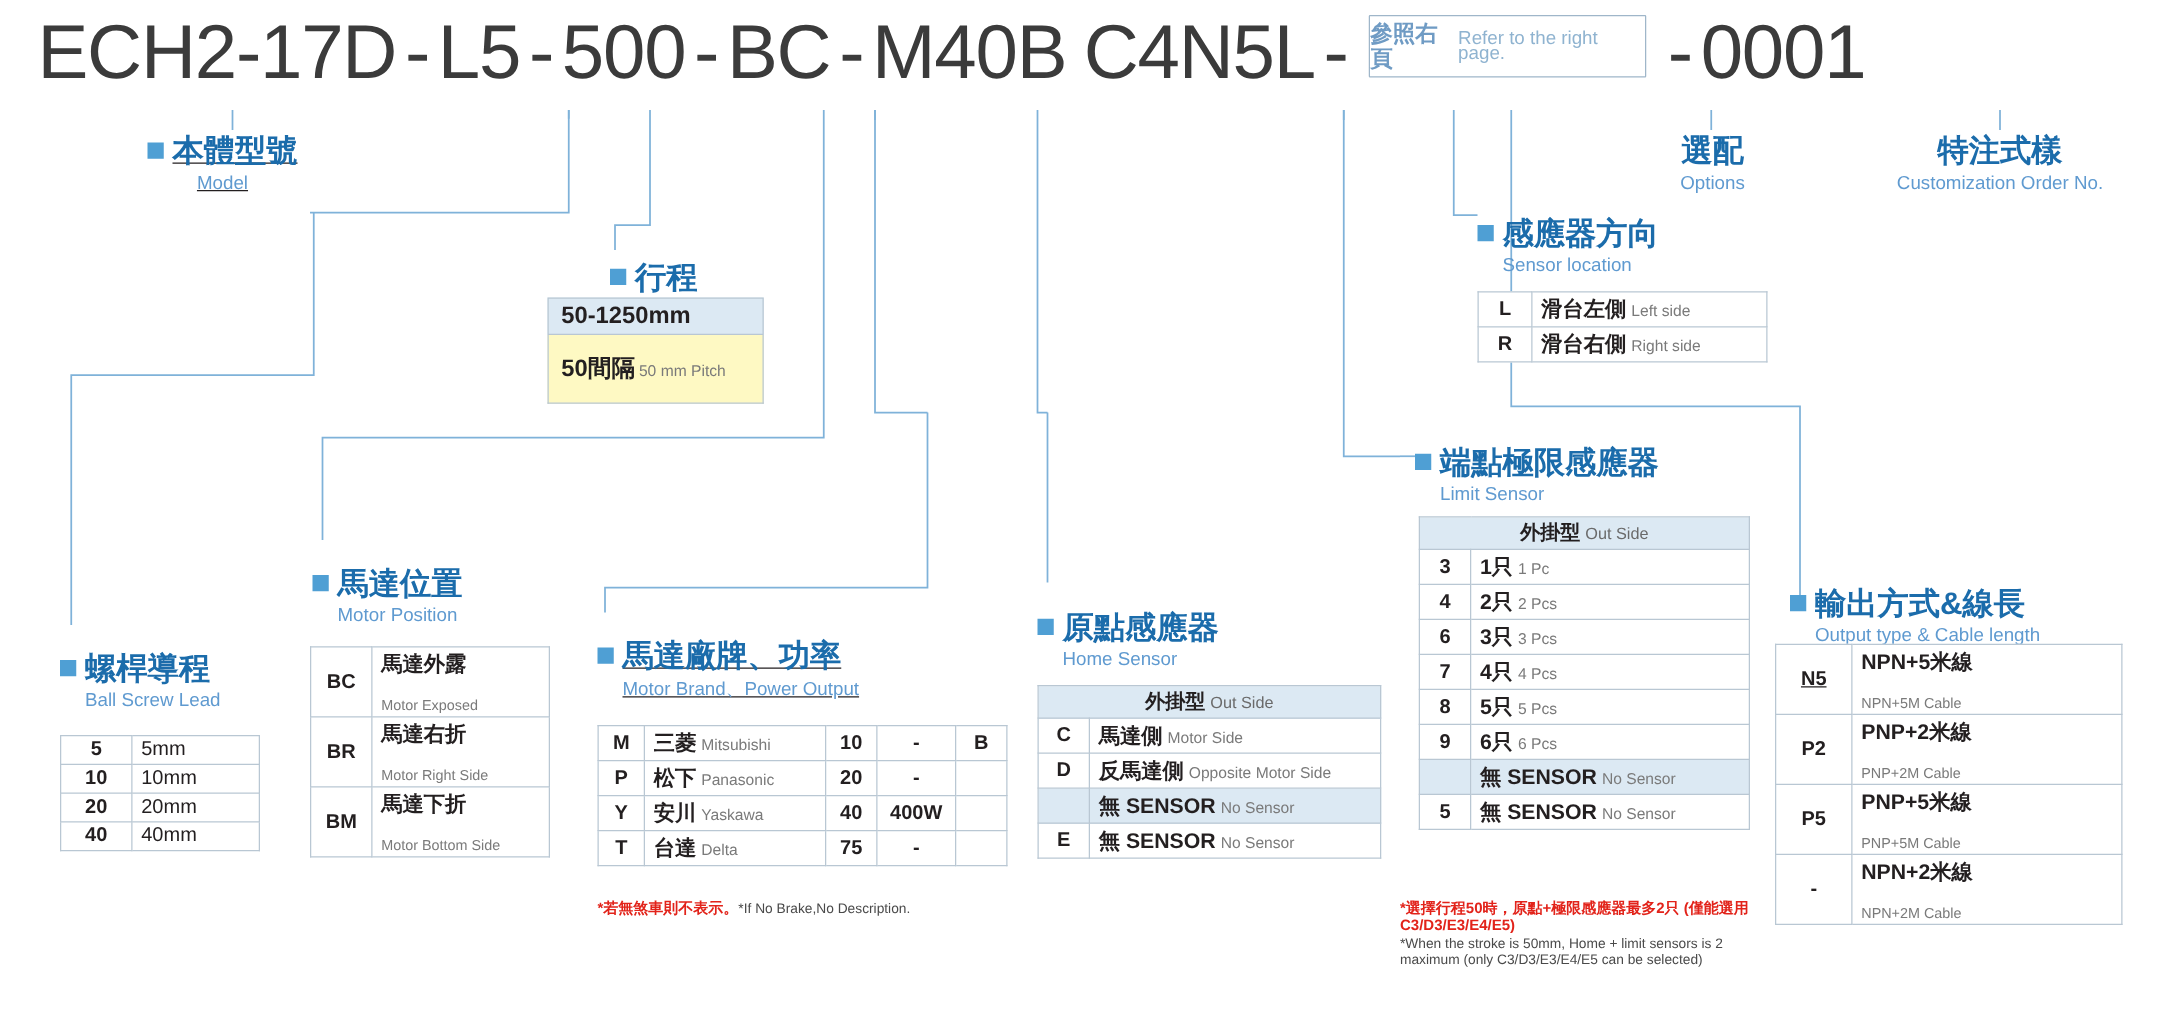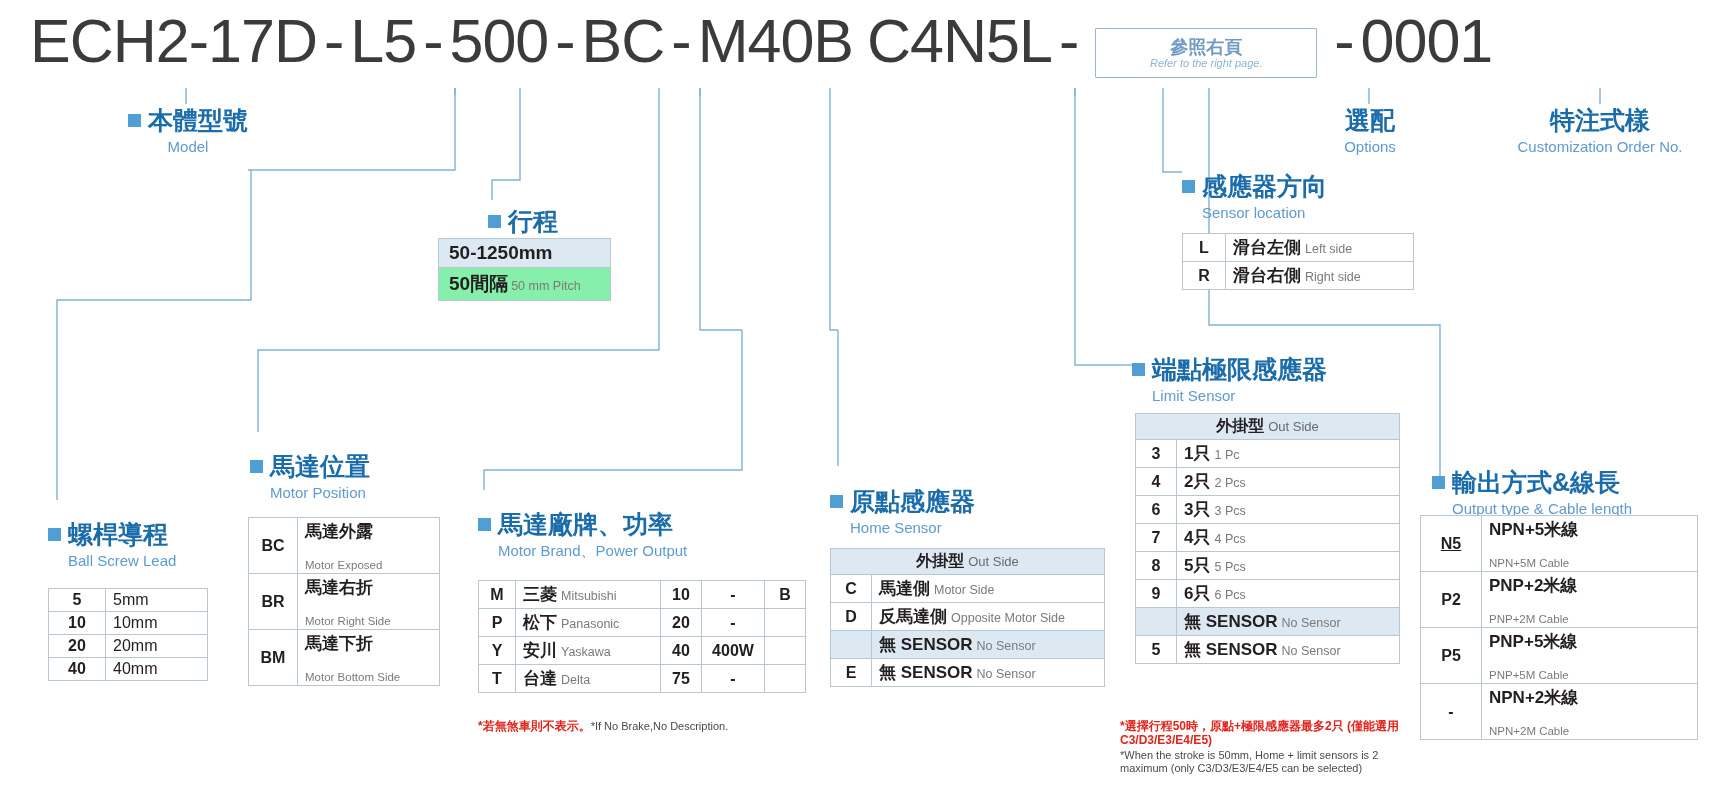--- a/index.html
+++ b/index.html
@@ -12,26 +12,26 @@
   .abs{position:absolute;}
 
   
   .partno{top:6px;left:30px;display:flex;align-items:flex-start;}
   .pn{
     font-size:61px;line-height:70px;font-weight:400;color:#3b3b3b;
     letter-spacing:-1px;white-space:nowrap;
   }
   .pn.dash{padding:0 7px;}
   .refbox{
-    margin:22px 10px 0 10px;width:220px;height:48px;border:1px solid #9fb6c9;
-    display:flex;flex-direction:column;align-items:center;justify-content:center;
+    margin:6px 10px 0 10px;width:220px;height:48px;border:1px solid #9fb6c9;
+    display:flex;flex-direction:row;align-items:center;justify-content:center;
     background:#fff;border-radius:1px;
   }
   .refbox .l1{font-size:18px;color:#6f9bc4;font-weight:700;line-height:20px;}
-  .refbox .l2{font-size:11px;color:#8fb3d0;line-height:12px;font-style:italic;}
+  .refbox .l2{font-size:15px;color:#8fb3d0;line-height:12px;}
 
   
   svg.lines{top:0;left:0;width:1735px;height:807px;pointer-events:none;}
 
   
   .head{white-space:nowrap;}
   .head .sq{
     display:inline-block;width:13px;height:13px;background:#4f9fd4;
     margin-right:7px;vertical-align:2px;
   }
@@ -60,22 +60,22 @@
   }
   .note .en{display:block;color:#4a4a4a;font-weight:400;font-size:11px;line-height:13px;margin-top:2px;}
 
   
   #stroke-box{top:238px;left:438px;}
   #stroke-box .row{
     border:1px solid #b9c7d3;background:#dce9f3;font-size:19px;font-weight:700;
     padding:3px 10px;width:151px;
   }
   #stroke-box .row2{
-    border:1px solid #b9c7d3;border-top:none;background:#86efac;font-size:19px;font-weight:700;
-    padding:3px 10px;width:151px;
+    border:1px solid #b9c7d3;border-top:none;background:#fef9c3;font-size:19px;font-weight:700;
+    padding:14px 10px;width:151px;
   }
   #stroke-box .row2 .en{font-size:12.5px;font-weight:400;color:#7a7a7a;margin-left:3px;}
 </style>
 </head>
 <body>
 
 <div class="stage">
 
   <svg class="lines abs">
     <g stroke="#7fb2d9" stroke-width="1.4" fill="none">
@@ -124,21 +124,21 @@
     <span class="pn" style="padding-left:14px;">C4N5L</span>
     <span class="pn dash">-</span>
     <span class="refbox">
       <span class="l1">參照右頁</span>
       <span class="l2">Refer to the right page.</span>
     </span>
     <span class="pn dash">-</span>
     <span class="pn">0001</span>
   </div>
 
-  <div class="abs head center" style="top:104px;left:88px;width:200px;">
+  <div class="abs head center" style="top:104px;left:78px;width:200px;text-decoration:underline;">
     <span class="sq"></span><span class="zh">本體型號</span>
     <span class="en">Model</span>
   </div>
 
   <div class="abs head center" style="top:104px;left:1285px;width:170px;">
     <span class="zh">選配</span>
     <span class="en">Options</span>
   </div>
 
   <div class="abs head center" style="top:104px;left:1480px;width:240px;">
@@ -318,21 +318,21 @@
       <tr>
         <td class="code">BM</td>
         <td class="desc">
           <span class="zh">馬達下折</span>
           <span class="en2">Motor Bottom Side</span>
         </td>
       </tr>
     </tbody>
   </table>
 
-  <div class="abs head" style="top:508px;left:478px;">
+  <div class="abs head" style="top:508px;left:478px;text-decoration:underline;">
     <span class="sq"></span><span class="zh">馬達廠牌、功率</span>
     <span class="en">Motor Brand、Power Output</span>
   </div>
   <table class="opt abs" style="top:580px;left:478px;">
     <tbody>
       <tr>
         <td class="code" style="width:22px;">M</td>
         <td class="desc" style="width:130px;"><span class="zh">三菱</span><span class="en">Mitsubishi</span></td>
         <td class="code" style="width:26px;">10</td>
         <td class="code" style="width:48px;">-</td>

